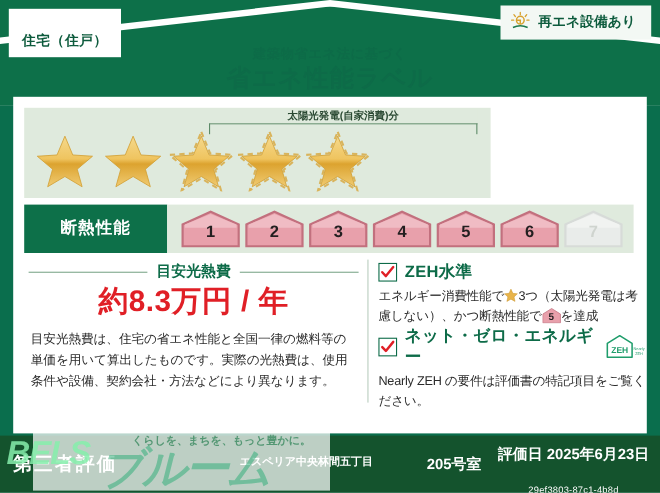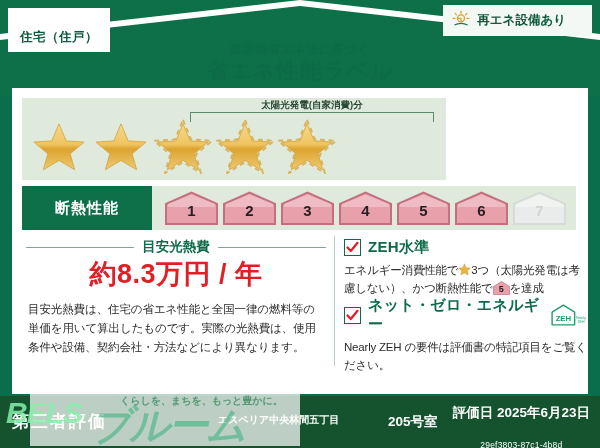--- a/index.html
+++ b/index.html
@@ -37,21 +37,21 @@
     background: #ffffff; color: #0d5b3d;
     font-size: 12.5px; font-weight: bold;
     padding: 21px 12px 6px 12px;
     letter-spacing: 0.5px;
     z-index: 6;
   }
   .badge-renew {
     position: absolute; right: 8px; top: 5px;
     background: #f3f8f4; color: #0d5b3d;
     font-size: 12.5px; font-weight: bold;
-    padding: 5px 26px 6px 8px;
+    padding: 5px 14px 6px 8px;
     display: flex; align-items: center; gap: 6px;
     z-index: 6;
   }
   .sun-ico { width: 20px; height: 20px; display:block; }
 
   .title-small {
     position: absolute; left: 0; top: 41px; width: 600px;
     text-align: center; color: #0d6b48;
     font-size: 12px; font-weight: bold; letter-spacing: 0.6px;
     z-index: 5;

